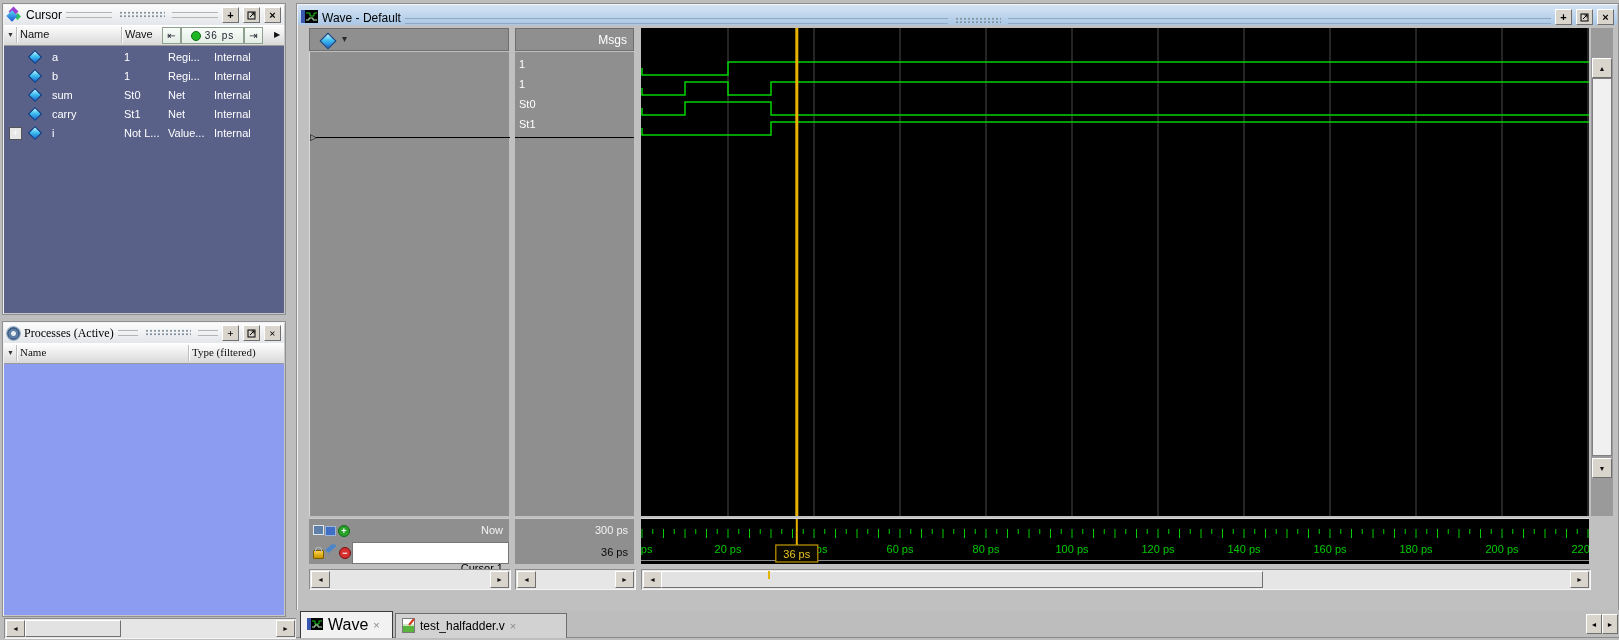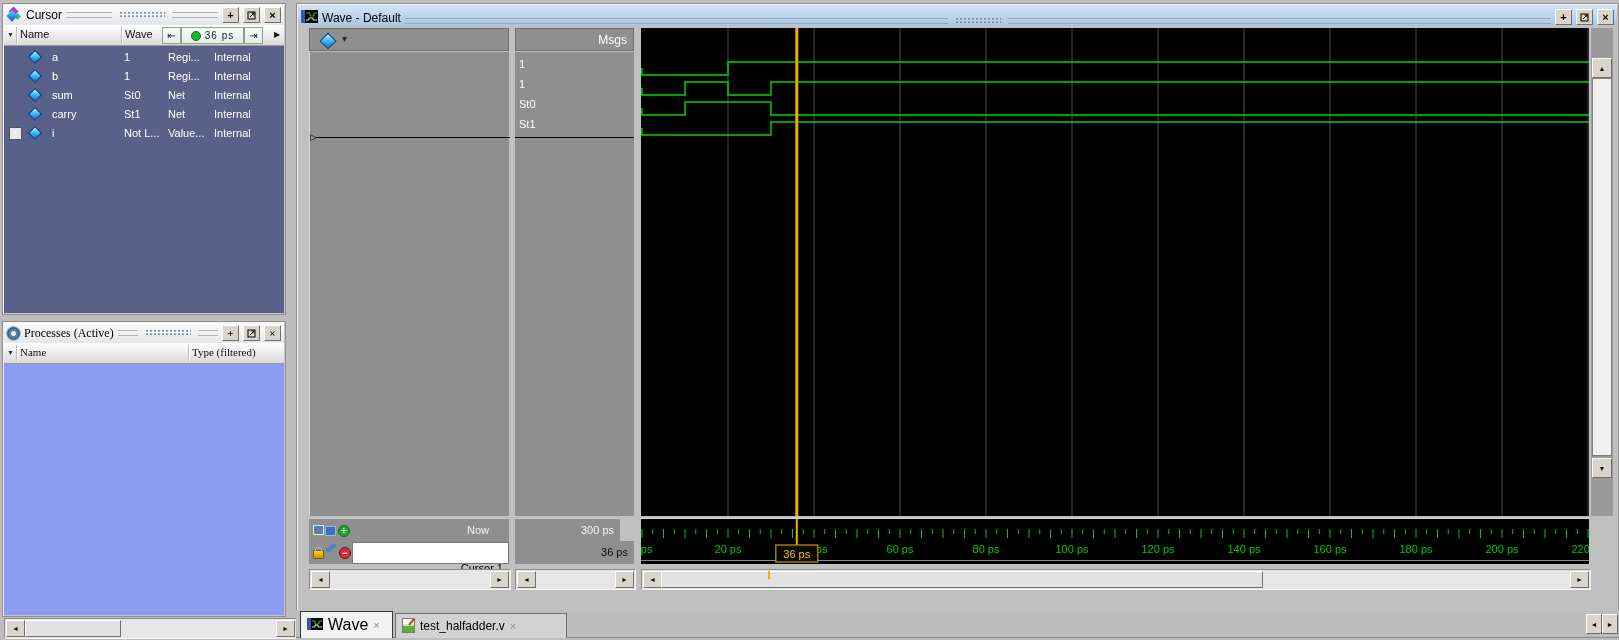--- a/index.html
+++ b/index.html
@@ -239,23 +239,23 @@
   <div class="abs" style="left:1294px;top:24px;width:22px;height:488px;background:#9a9a9a;">
     <div class="sbtn" style="left:1px;top:30px;bottom:auto;width:18px;height:18px;">▲</div>
     <div style="position:absolute;left:1px;top:50px;width:20px;height:378px;background:#f0f0f0;border:1px solid #808080;box-sizing:border-box;"></div>
     <div class="sbtn" style="left:1px;top:430px;bottom:auto;width:18px;height:18px;">▼</div>
   </div>
 
   <div class="abs col-gray" style="left:12px;top:514px;width:200px;height:23px;border-top:1px solid #c8c8c8;box-sizing:border-box;">
     <span style="position:absolute;left:4px;top:6px;width:9px;height:8px;background:#5d7fa8;border:1px solid #dfe6ee;"></span>
     <span style="position:absolute;left:16px;top:7px;width:9px;height:8px;background:#3f6fc4;border:1px solid #9ab4d8;"></span>
     <span class="circbtn" style="left:29px;top:6px;background:#2aa32a;border:1px solid #0f6b14;">+</span>
-    <span style="position:absolute;right:20px;top:5px;color:#f2f2f2;text-align:center;">Now</span>
-  </div>
-  <div class="abs col-gray" style="left:218px;top:514px;width:105px;height:23px;border-top:1px solid #c8c8c8;box-sizing:border-box;">
+    <span style="position:absolute;right:6px;top:5px;color:#f2f2f2;text-align:center;">Now</span>
+  </div>
+  <div class="abs col-gray" style="left:218px;top:514px;width:119px;height:23px;border-top:1px solid #c8c8c8;box-sizing:border-box;">
     <span style="position:absolute;right:6px;top:5px;color:#f2f2f2;">300 ps</span>
   </div>
   <div class="abs col-gray" style="left:12px;top:537px;width:200px;height:23px;">
     <span class="lockico" style="left:4px;top:9px;"></span>
     <span style="position:absolute;left:17px;top:6px;width:11px;height:3px;background:#4d86c8;transform:rotate(-40deg);border-radius:2px;box-shadow:-1px -2px 0 -0.5px #4d86c8;"></span>
     <span class="circbtn" style="left:30px;top:6px;background:#d43030;border:1px solid #7c0f0f;">−</span>
     <span style="position:absolute;left:43px;top:1px;right:0;height:20px;background:#fff;border:1px solid #777;">
       <span style="position:absolute;right:5px;top:19px;color:#000;">Cursor 1</span>
     </span>
   </div>

